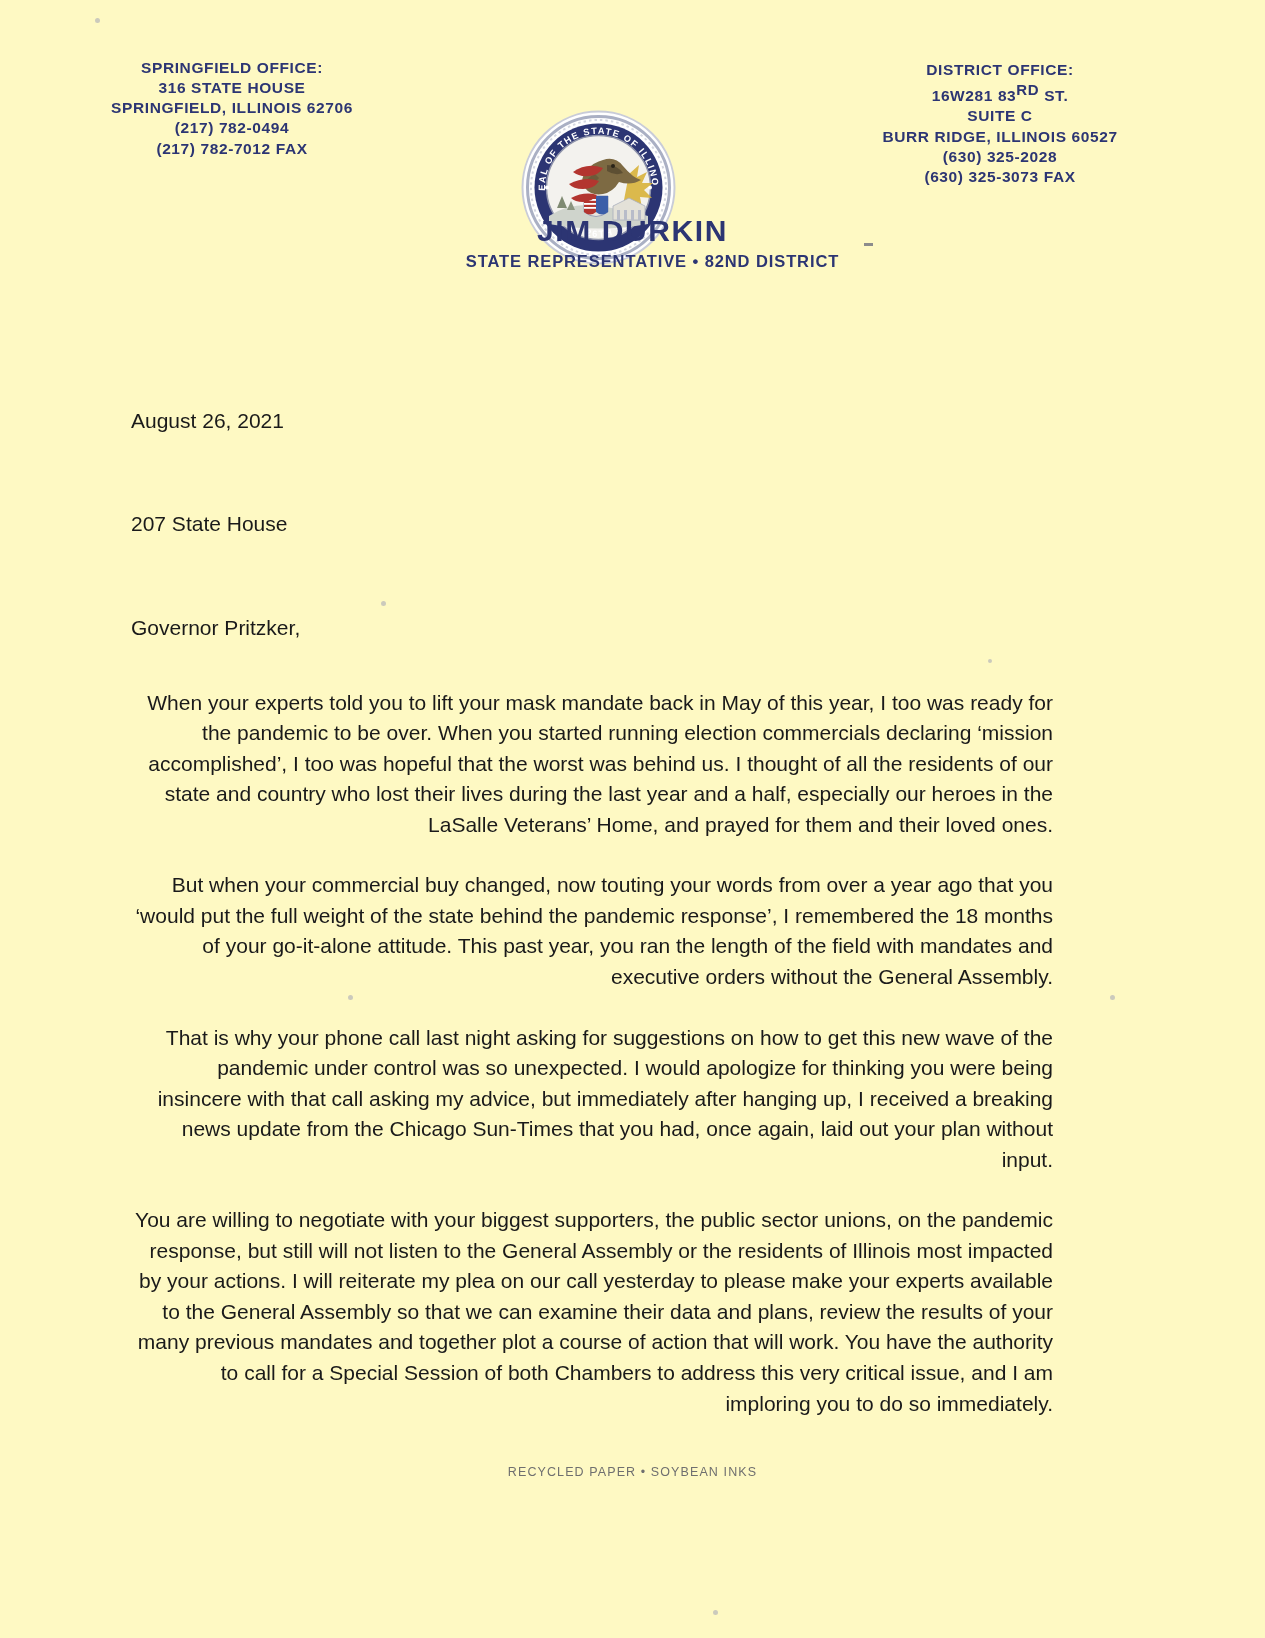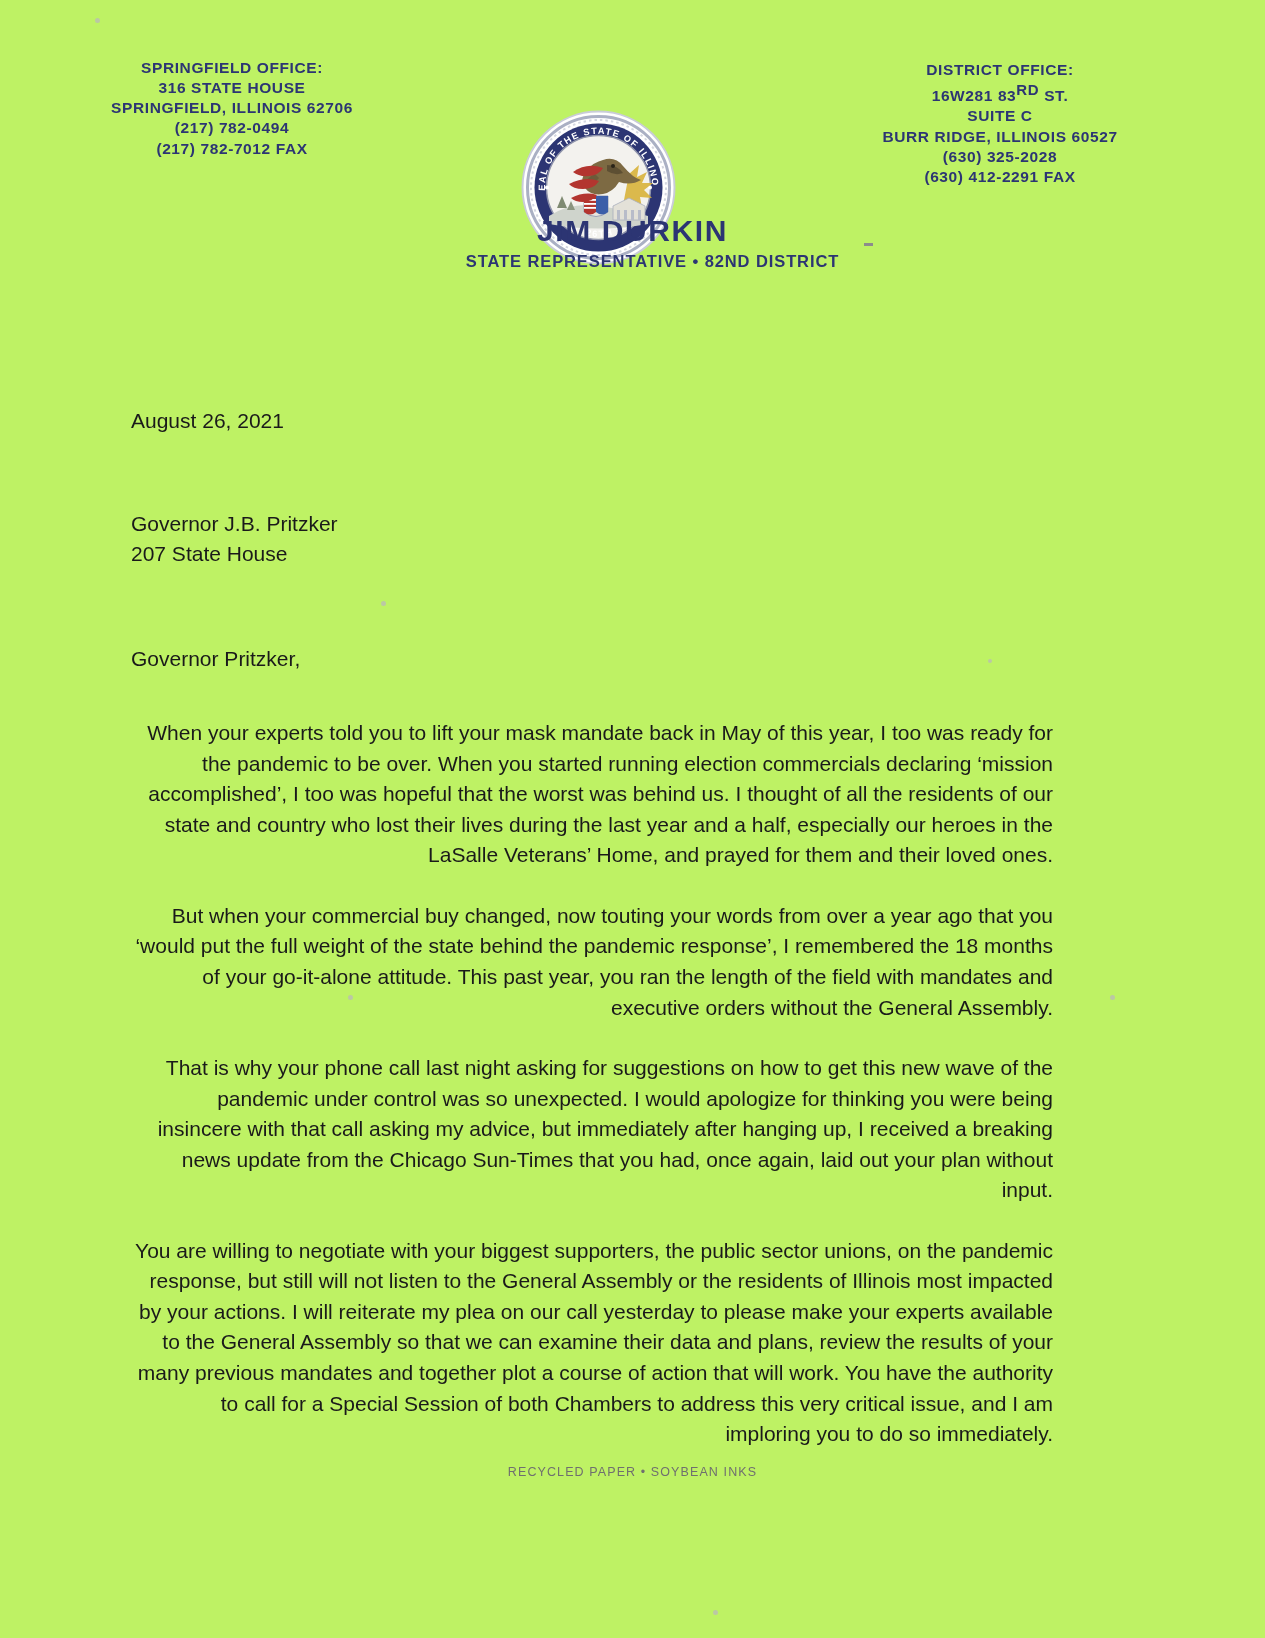--- a/index.html
+++ b/index.html
@@ -7,21 +7,21 @@
     padding: 0;
     background: #ffffff;
   }
   body {
     font-family: "Liberation Sans", sans-serif;
   }
   .page {
     position: relative;
     width: 1265px;
     height: 1638px;
-    background: #bef264;
+    background: #fef9c3;
     overflow: hidden;
     margin: 0 auto;
   }
 
   
   .letterhead {
     position: absolute;
     top: 48px;
     left: 0;
     width: 1265px;
@@ -153,21 +153,21 @@
       <span class="ln">(217) 782-0494</span>
       <span class="ln">(217) 782-7012 FAX</span>
     </div>
 
     <div class="office-block office-right">
       <span class="ln">DISTRICT OFFICE:</span>
       <span class="ln sc"><span>16W281 83</span><span class="sup">RD</span><span> ST.</span></span>
       <span class="ln sc">SUITE C</span>
       <span class="ln sc">BURR RIDGE, ILLINOIS 60527</span>
       <span class="ln">(630) 325-2028</span>
-      <span class="ln">(630) 412-2291 FAX</span>
+      <span class="ln">(630) 325-3073 FAX</span>
     </div>
 
     <div class="seal-wrap">
       <svg width="155" height="155" viewBox="0 0 155 155" aria-hidden="true">
         <defs>
           <path id="arcTop" d="M 24,77.5 A 53.5,53.5 0 0 1 131,77.5"></path>
           <path id="arcBot" d="M 28,77.5 A 49.5,49.5 0 0 0 127,77.5"></path>
         </defs>
         <circle cx="77.5" cy="77.5" r="76" fill="#ffffff" stroke="#c9ccd8" stroke-width="2"></circle>
         <circle cx="77.5" cy="77.5" r="71" fill="none" stroke="#aab0c4" stroke-width="3"></circle>
@@ -225,21 +225,20 @@
   <div class="name-block">
     <div class="rep-name">JIM DURKIN</div>
     <div class="rep-title">STATE REPRESENTATIVE  •  82ND DISTRICT</div>
   </div>
 
   <div class="letter-body">
 
     <p class="date-line">August 26, 2021</p>
 
     <div class="addr-block">
-      <p class="addr-line">Governor J.B. Pritzker</p>
       <p class="addr-line">207 State House</p>
     </div>
 
     <p class="salutation">Governor Pritzker,</p>
 
     <p class="para">When your experts told you to lift your mask mandate back in May of this year, I too was ready for the pandemic to be over. When you started running election commercials declaring ‘mission accomplished’, I too was hopeful that the worst was behind us. I thought of all the residents of our state and country who lost their lives during the last year and a half, especially our heroes in the LaSalle Veterans’ Home, and prayed for them and their loved ones.</p>
     <p class="para">But when your commercial buy changed, now touting your words from over a year ago that you ‘would put the full weight of the state behind the pandemic response’, I remembered the 18 months of your go-it-alone attitude. This past year, you ran the length of the field with mandates and executive orders without the General Assembly.</p>
     <p class="para">That is why your phone call last night asking for suggestions on how to get this new wave of the pandemic under control was so unexpected. I would apologize for thinking you were being insincere with that call asking my advice, but immediately after hanging up, I received a breaking news update from the Chicago Sun-Times that you had, once again, laid out your plan without input.</p>
     <p class="para">You are willing to negotiate with your biggest supporters, the public sector unions, on the pandemic response, but still will not listen to the General Assembly or the residents of Illinois most impacted by your actions. I will reiterate my plea on our call yesterday to please make your experts available to the General Assembly so that we can examine their data and plans, review the results of your many previous mandates and together plot a course of action that will work. You have the authority to call for a Special Session of both Chambers to address this very critical issue, and I am imploring you to do so immediately.</p>
   </div>

